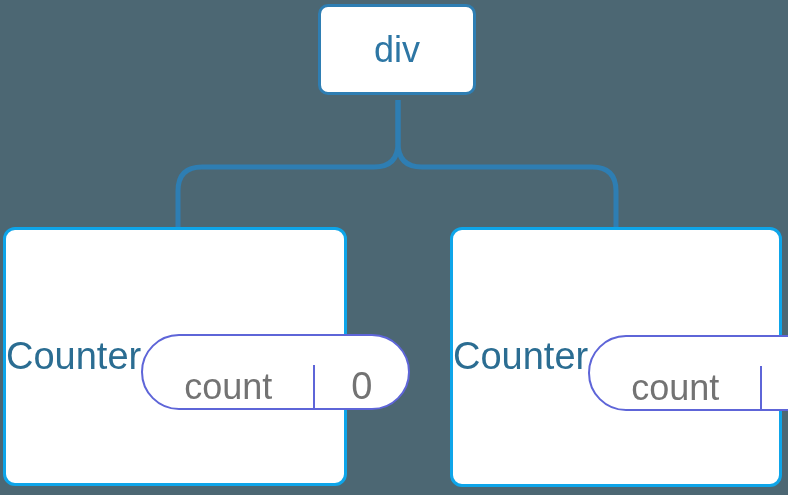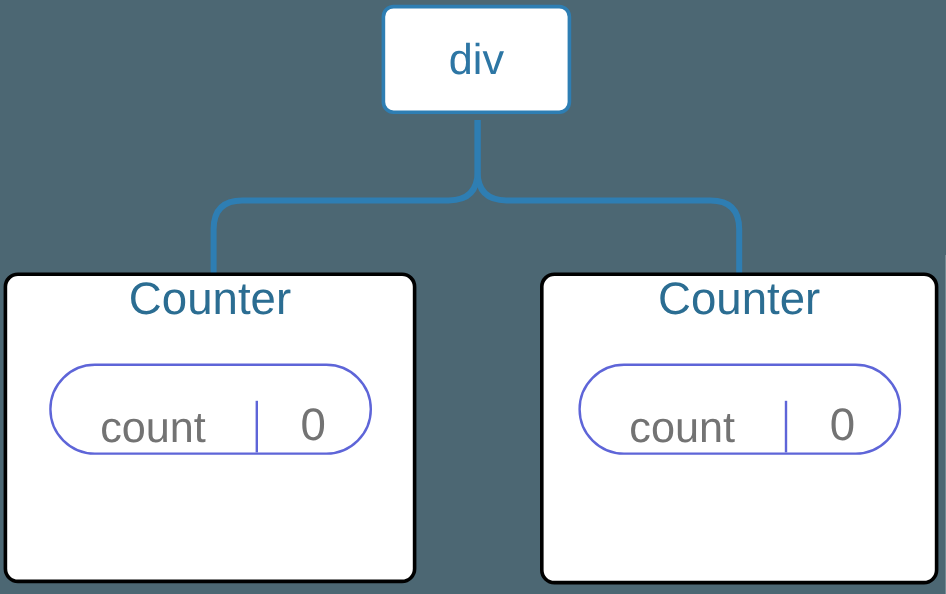--- a/index.html
+++ b/index.html
@@ -38,24 +38,24 @@
     top: 0;
     width: 788px;
     height: 495px;
     pointer-events: none;
   }
   
   .component-card {
     position: absolute;
     top: 227px;
     background: #ffffff;
-    border: 3px solid #000000;
+    border: 3px solid #0ea5e9;
     border-radius: 12px;
     display: flex;
-    flex-direction: column;
+    flex-direction: row;
     align-items: center;
   }
   .card-left  { left: 3px;   width: 344px; height: 259px; }
   .card-right { left: 450px; width: 332px; height: 260px; }
   .component-title {
     font-size: 38px;
     font-weight: 500;
     color: #2b6d92;
     line-height: 1.1;
   }

